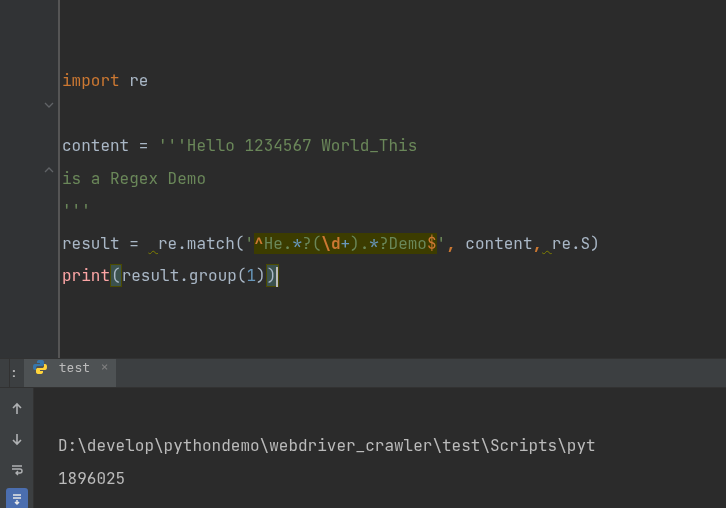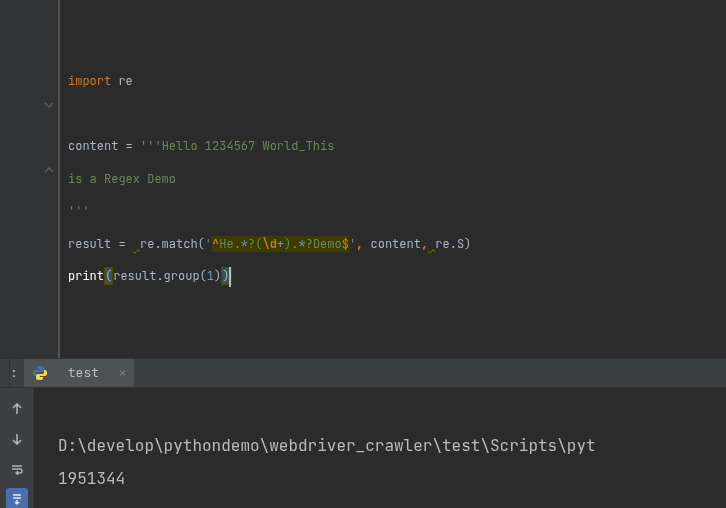--- a/index.html
+++ b/index.html
@@ -26,32 +26,32 @@
     border-right: 2px solid #555;
     position: relative;
   }
   .gutter-mark {
     position: absolute;
     right: 4px;
     color: #606366;
     font-size: 12px;
   }
   .code {
-    padding: 0 0 0 8px;
+    padding: 0 0 0 2px;
     line-height: 32.5px;
     white-space: pre;
-    font-size: 12px;
+    font-size: 16px;
   }
   .line { height: 32.5px; display: block; }
   .kw { color: #cc7832; }
   .str { color: #6a8759; }
   .esc { color: #cc7832; font-weight: bold; }
   .num { color: #6897bb; }
   .var { color: #a9b7c6; }
-  .builtin { color: #ffffff; }
+  .builtin { color: #fca5a5; }
   .regex-hl { background: #3c3c00; margin-top: 36px; }
   .dollar { color: #cc7832; }
   .warn-underline {
     text-decoration: underline wavy #808000;
     text-decoration-thickness: 1px;
   }
   .cursor-line-end::after {
     content: "";
     display: inline-block;
     width: 1.5px;
@@ -76,25 +76,25 @@
     background: #3c3f41;
     height: 100%;
     border-right: 1px solid #323232;
   }
   .panel-tabs .label-colon {
     padding: 0 6px 0 0;
     color: #bbb;
   }
   .tab {
     display: flex;
-    align-items: center;
+    align-items: flex-start;
     padding: 0 8px;
     height: 100%;
     background: #4e5254;
-    gap: 20px;
+    gap: 11px;
   }
   .tab .py-icon {
     width: 16px; height: 16px;
   }
   .tab .close-x { color: #808080; font-size: 12px; }
   .console-area {
     flex: 1;
     display: flex;
     background: #2b2b2b;
   }
@@ -180,17 +180,17 @@
         </svg>
     </div>
     <div class="ic active">
       <svg width="14" height="14" viewBox="0 0 14 14">
           <path d="M3 3 L11 3 M3 6 L11 6 M7 8 L7 12 M5 10 L7 12 L9 10" stroke="#e8e8e8" stroke-width="1.5" fill="none"></path>
         </svg>
     </div>
   </div>
   <div class="console-out">
 <span>D:\develop\pythondemo\webdriver_crawler\test\Scripts\pyt</span>
-<span>1951344</span>
+<span>1896025</span>
 <span></span>
 
   </div>
 </div>
 
 </body></html>

